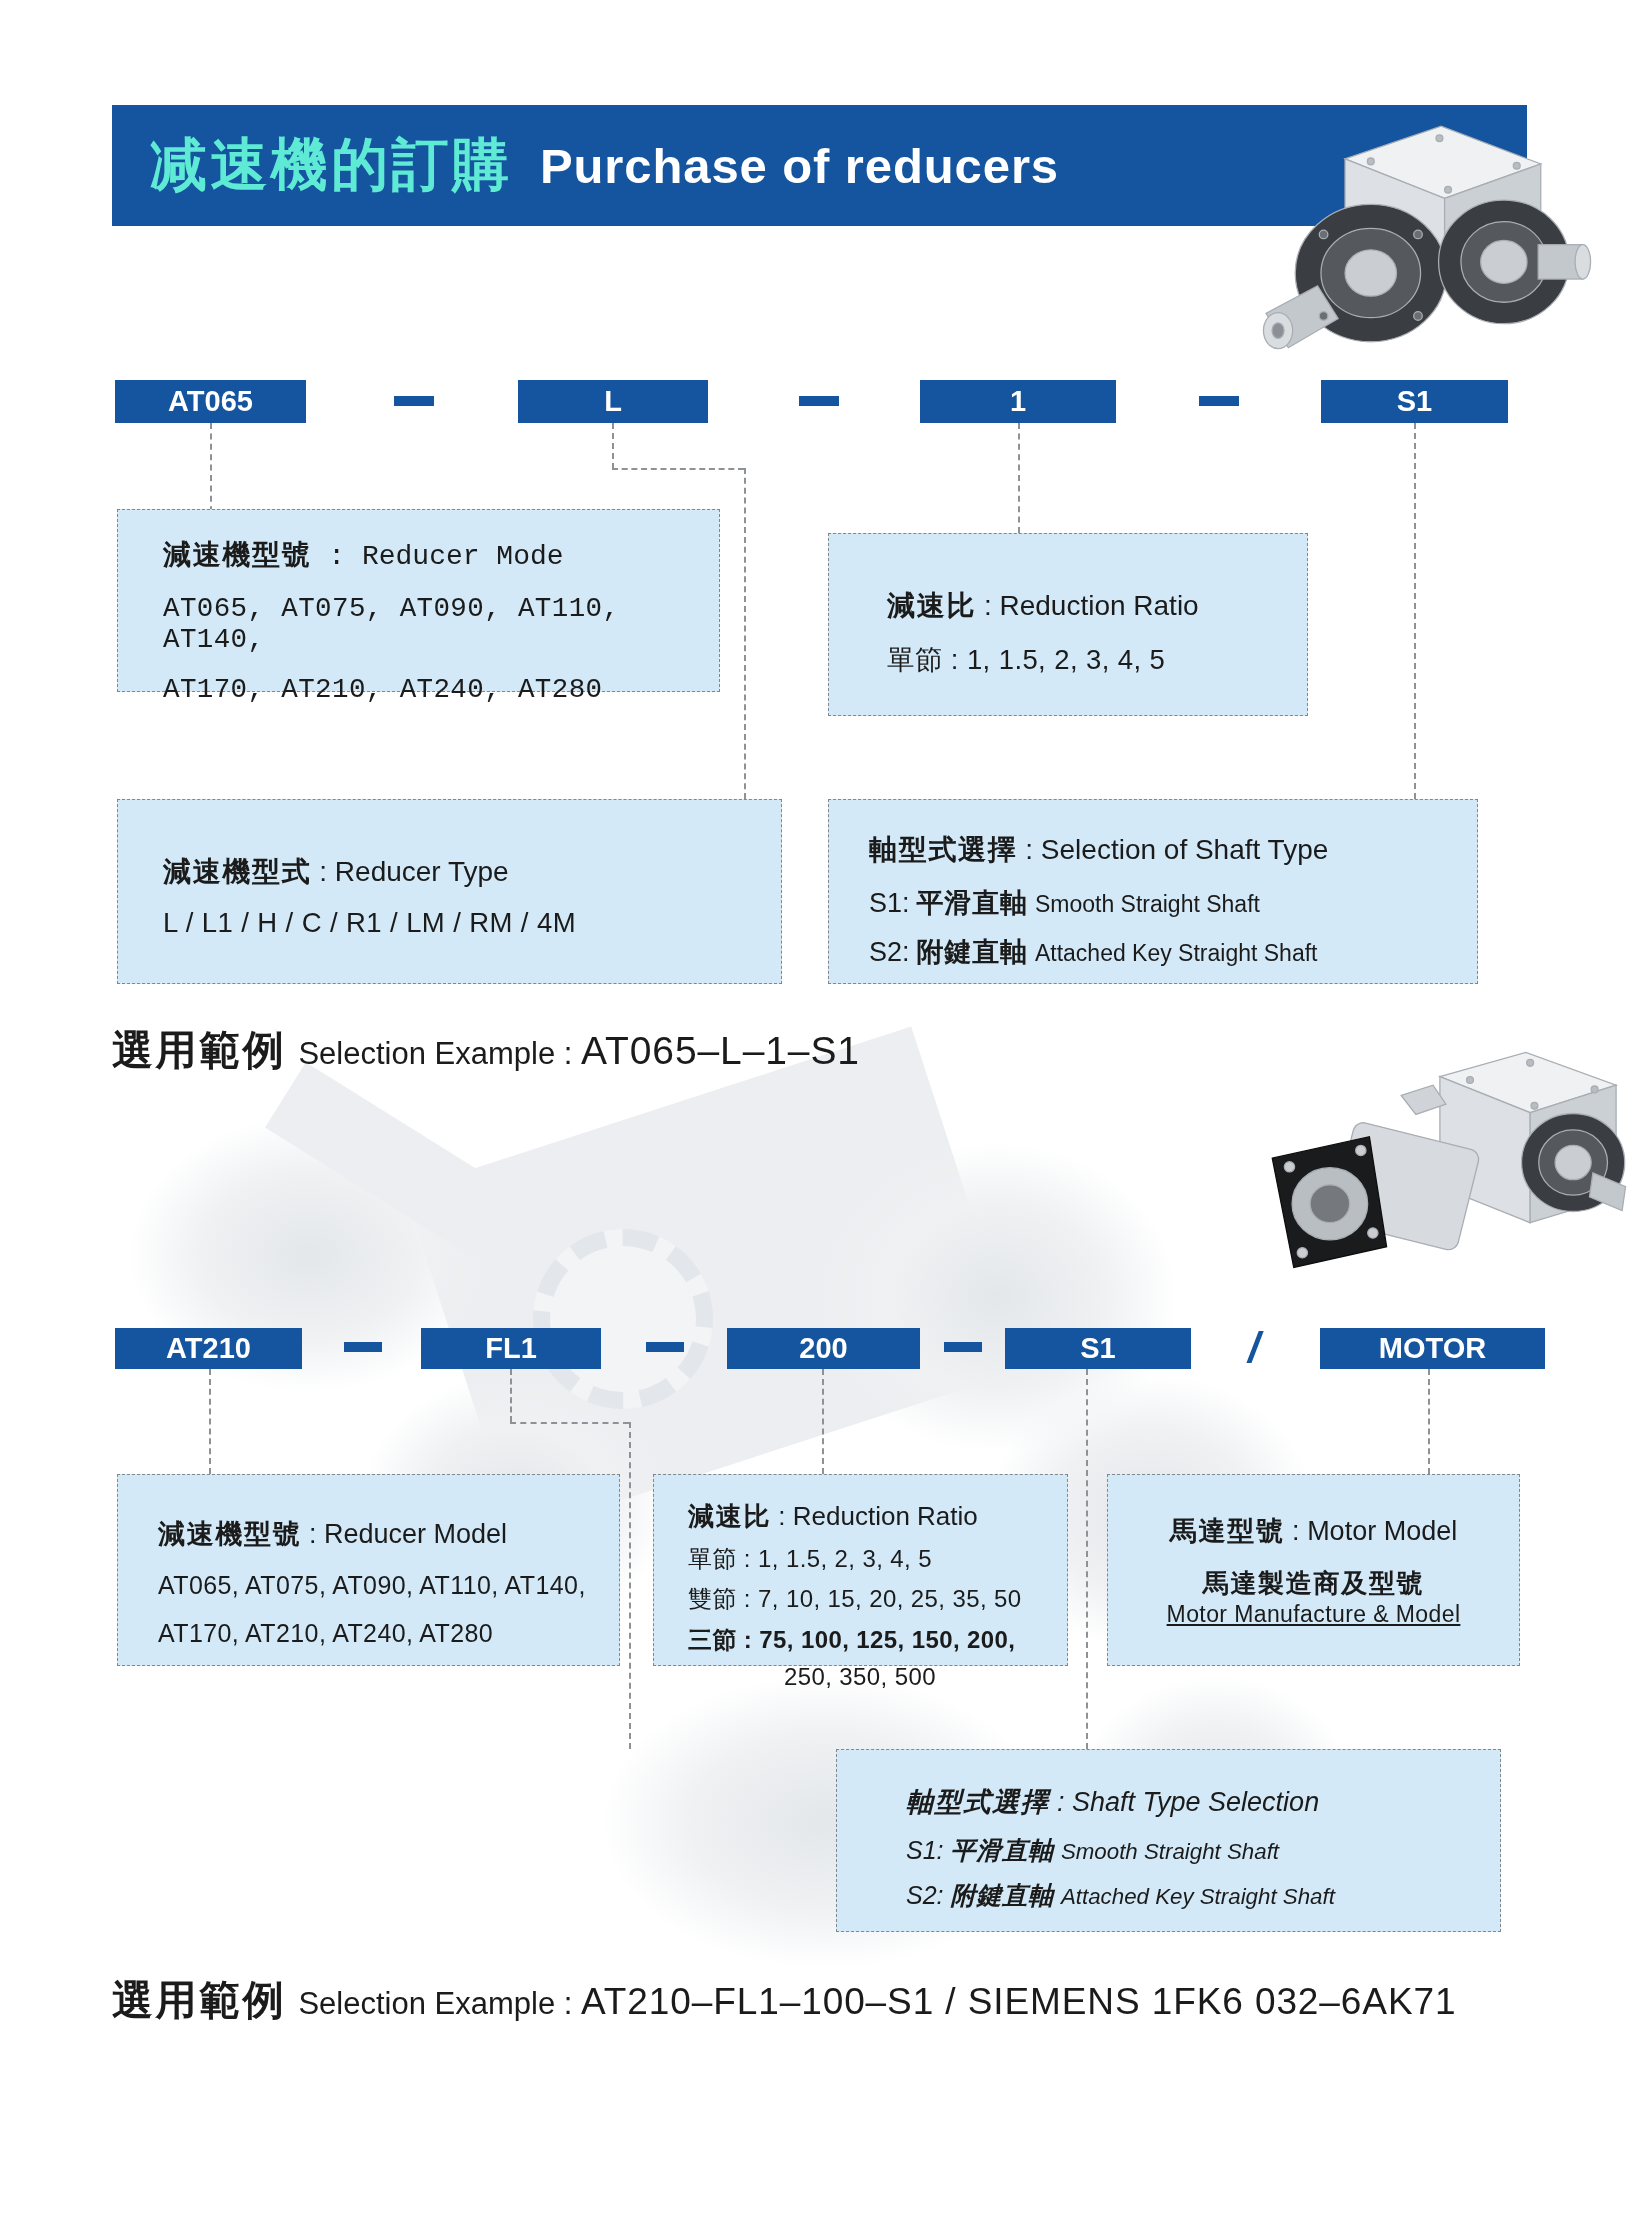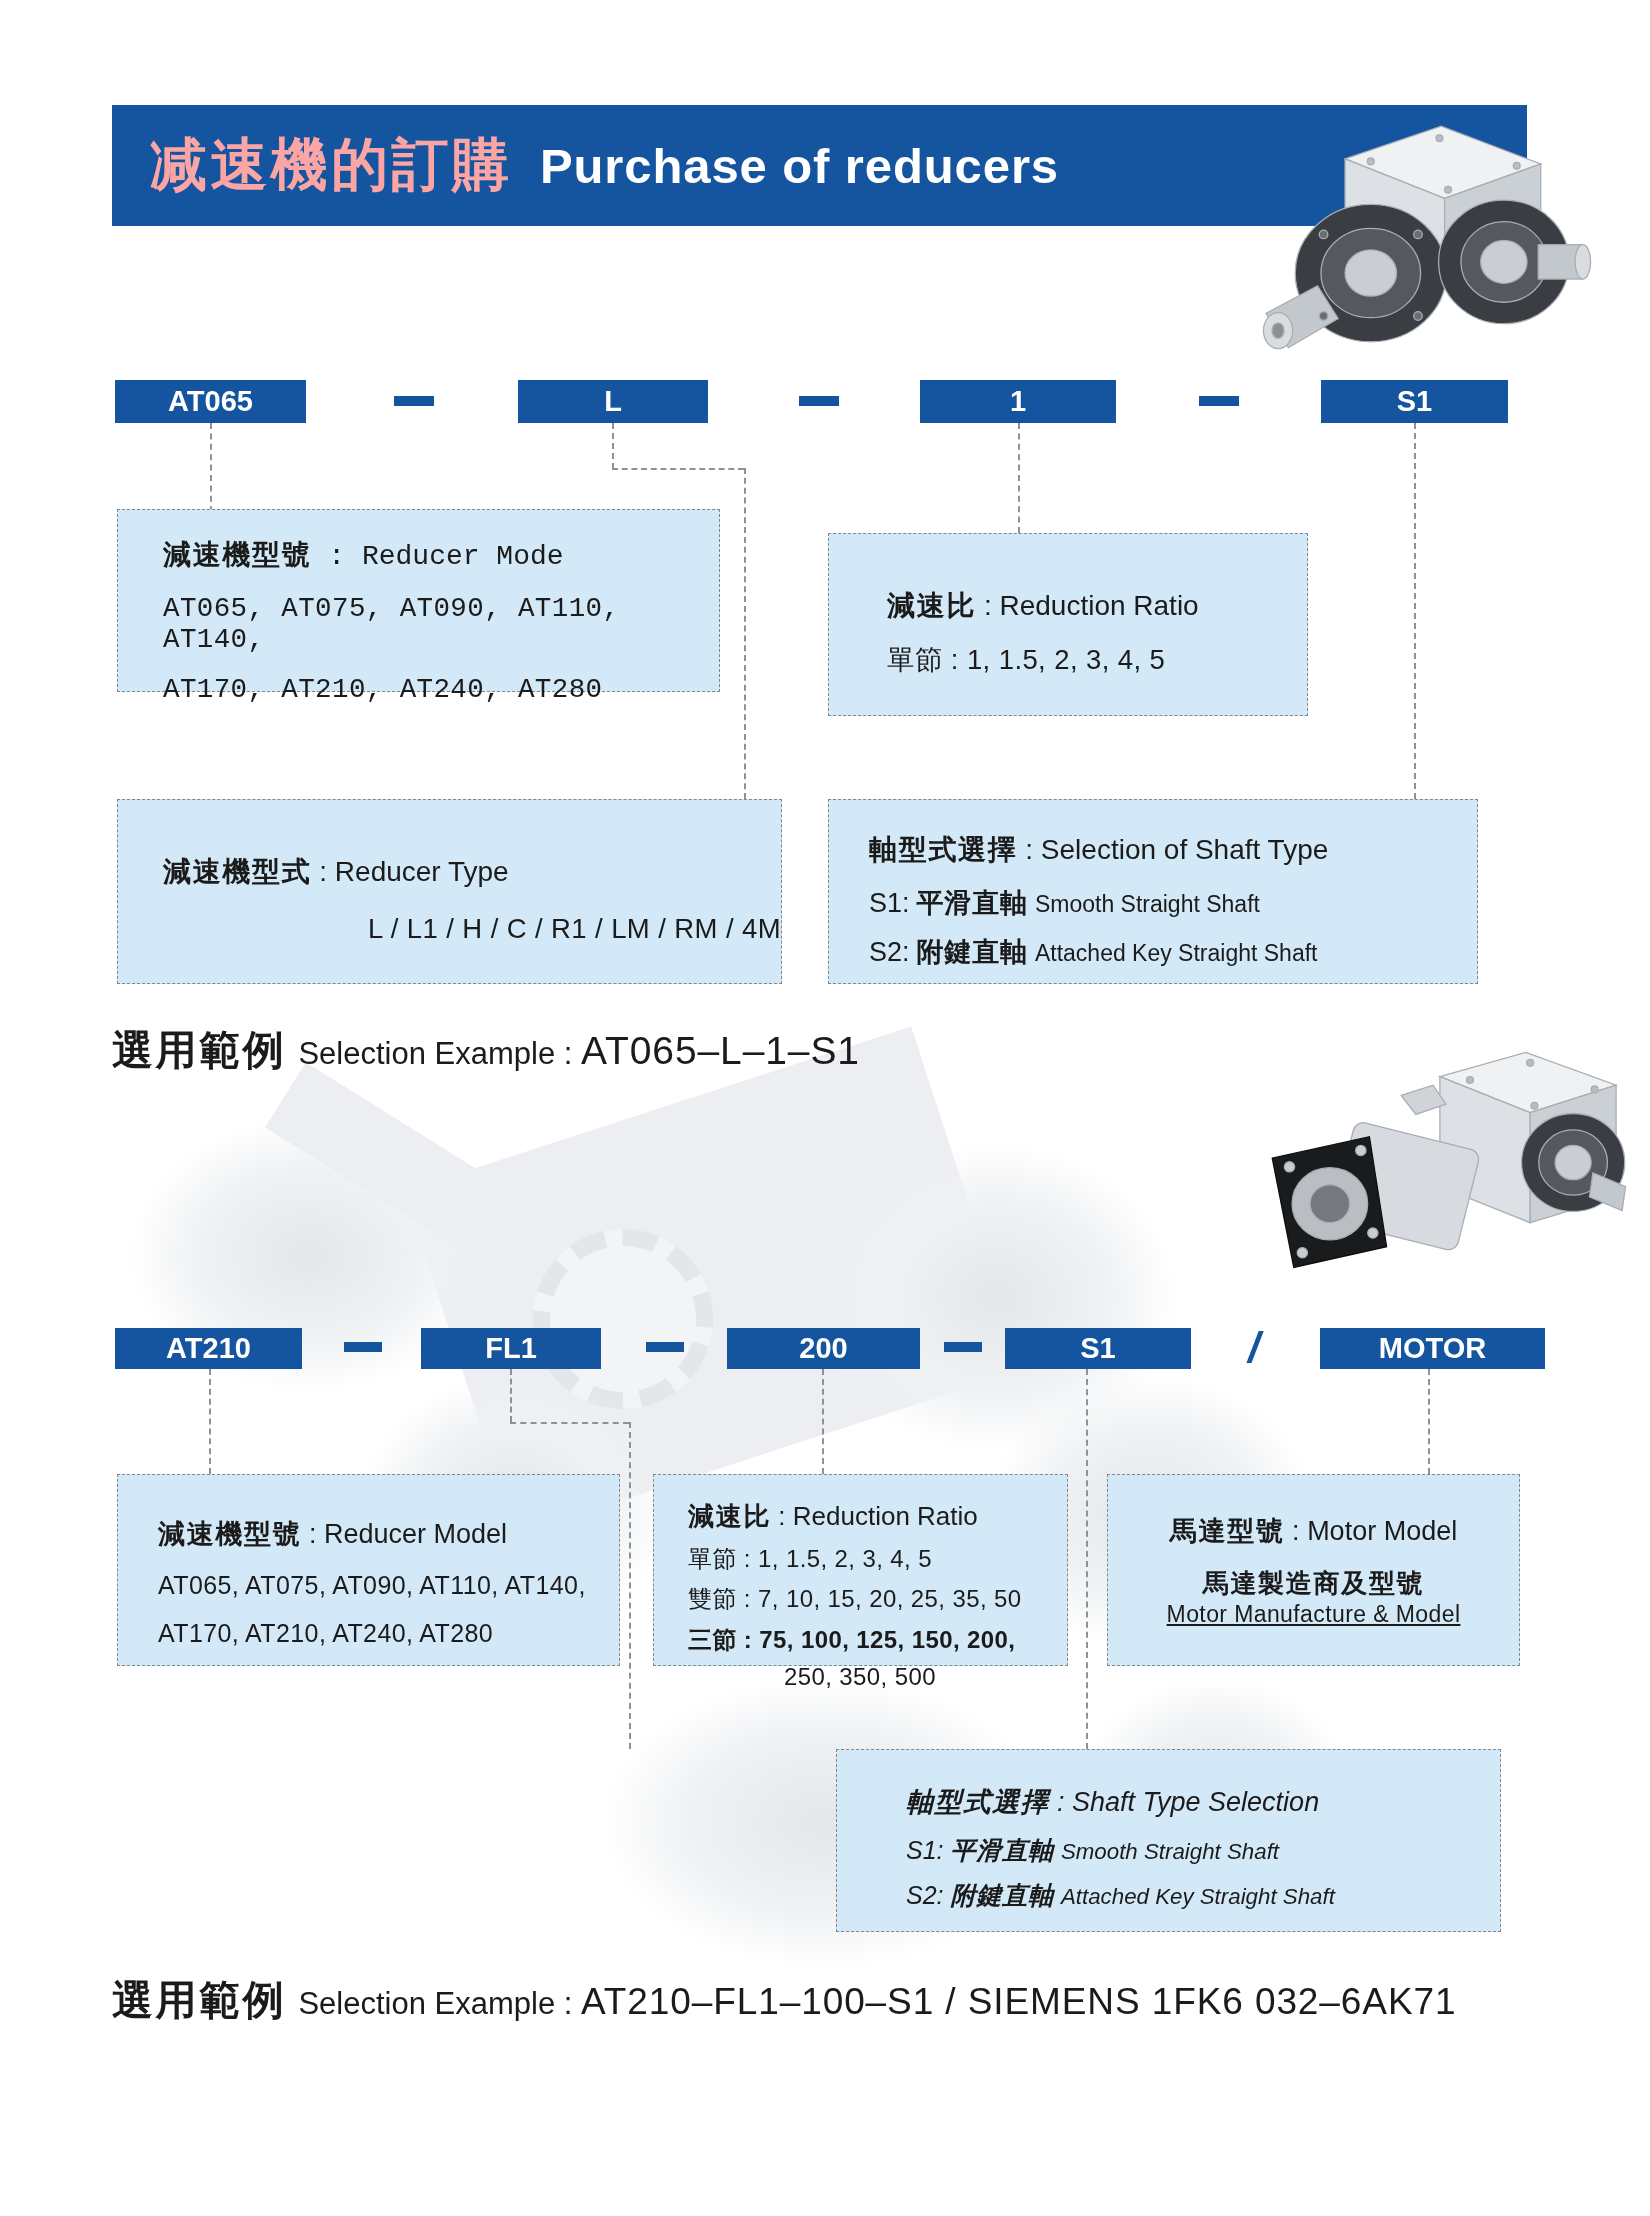--- a/index.html
+++ b/index.html
@@ -1,21 +1,21 @@
 <!DOCTYPE html>
 <html style="font-size:13.8px"><head>
 <meta charset="utf-8">
 <style>
   html,body{margin:0;padding:0;background:#fff;}
   #page{position:relative;width:1650px;height:2216px;background:#ffffff;
         font-family:"Liberation Sans", sans-serif;color:#1b1b1b;overflow:hidden;}
   
   .banner{position:absolute;left:112px;top:105px;width:1415px;height:121px;
           background:#15549e;display:flex;align-items:center;z-index:2;}
-  .banner .zh{font-size:57px;font-weight:bold;color:#fca5a5;letter-spacing:3.4px;margin-left:38px;}
+  .banner .zh{font-size:57px;font-weight:bold;color:#5eead4;letter-spacing:3.4px;margin-left:38px;}
   .banner .en{font-size:49px;font-weight:bold;color:#fff;margin-left:27.5px;letter-spacing:0.9px;}
   
   .code-box{position:absolute;height:43px;background:#15549e;color:#fff;font-weight:bold;
             font-size:29px;display:flex;align-items:center;justify-content:center;z-index:3;}
   .dash-sep{position:absolute;height:10.3px;background:#15549e;z-index:3;}
   .slash{position:absolute;color:#15549e;font-size:43px;font-weight:bold;font-style:italic;z-index:3;}
   
   .vdash{position:absolute;width:0;border-left:2.6px dashed #8d9297;z-index:1;}
   .hdash{position:absolute;height:0;border-top:2.6px dashed #8d9297;z-index:1;}
   
@@ -117,21 +117,21 @@
     <div class="bx-title">
       <span class="zh">減速比</span><span class="sep"> : </span><span class="en">Reduction Ratio</span>
     </div>
     <div class="bx-line" style="margin-top:17px;">單節 : 1, 1.5, 2, 3, 4, 5</div>
   </div>
 
   <div class="lightbox" style="left:117px;top:799px;width:665px;height:185px;padding:53px 0 16px 45px;">
     <div class="bx-title">
       <span class="zh">減速機型式</span><span class="sep"> : </span><span class="en">Reducer Type</span>
     </div>
-    <div class="bx-line" style="margin-top:22px;text-align:right;">L / L1 / H / C / R1 / LM / RM / 4M</div>
+    <div class="bx-line" style="margin-top:16px;">L / L1 / H / C / R1 / LM / RM / 4M</div>
   </div>
 
   <div class="lightbox" style="left:828px;top:799px;width:650px;height:185px;padding:31px 0 0 40px;">
     <div class="bx-title">
       <span class="zh">軸型式選擇</span><span class="sep"> : </span><span class="en">Selection of Shaft Type</span>
     </div>
     <div class="shaft-line" style="margin-top:15.5px;">
       <span class="code">S1:</span><span class="zh">平滑直軸</span><span class="en">Smooth Straight Shaft</span>
     </div>
     <div class="shaft-line" style="margin-top:13.8px;">

